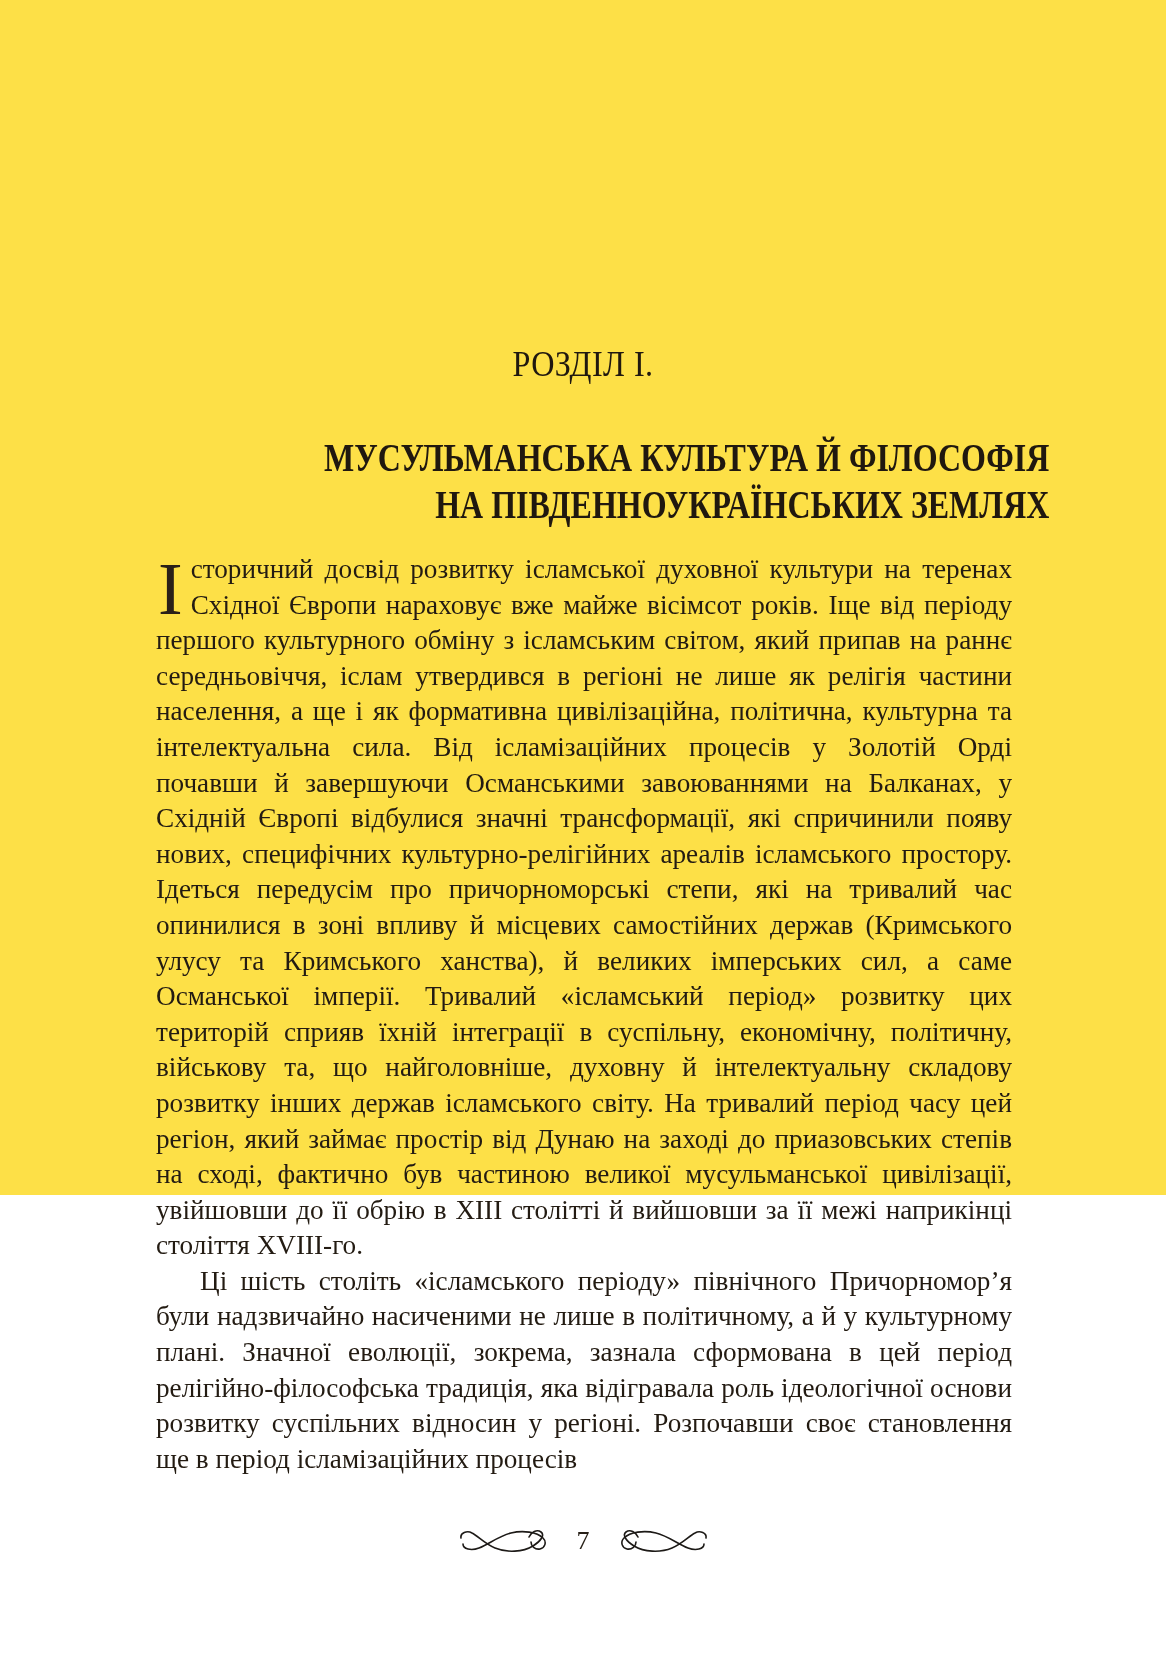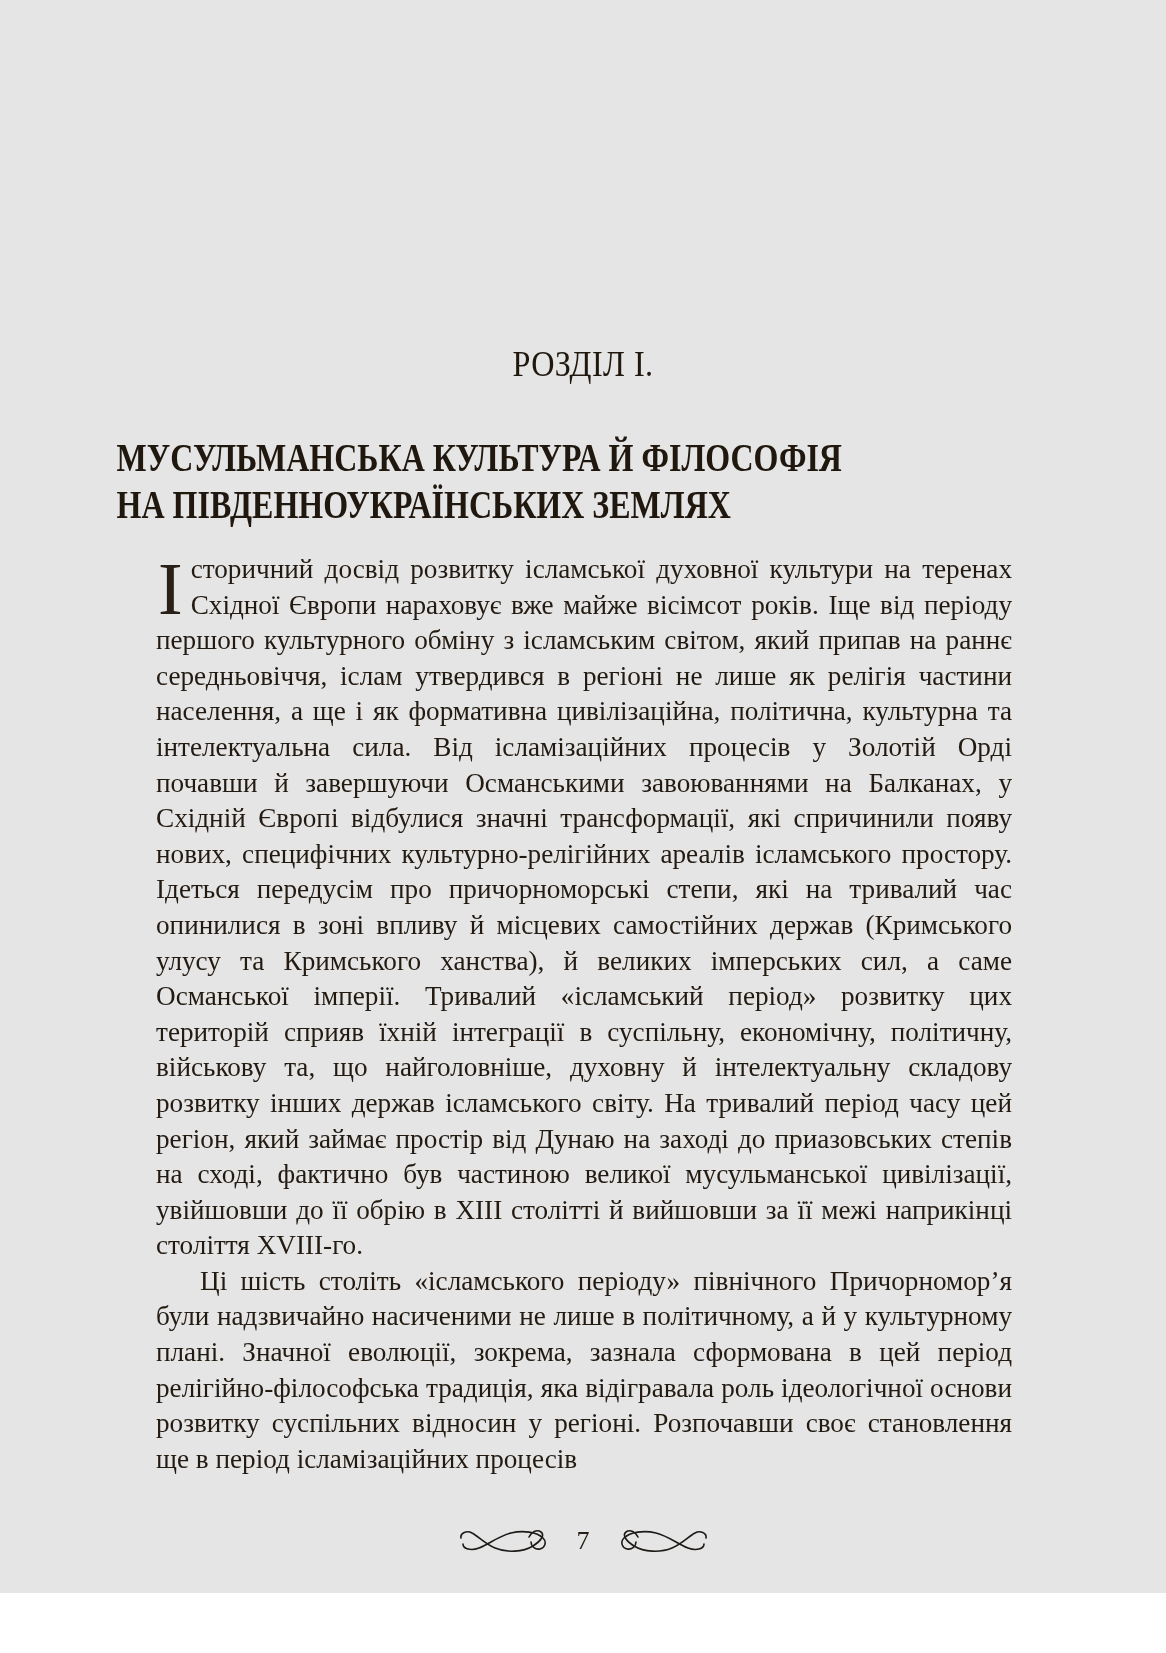--- a/index.html
+++ b/index.html
@@ -14,22 +14,22 @@
     font-family: "Liberation Serif", "DejaVu Serif", serif;
     color: #241c14;
     overflow: hidden;
   }
 
   .page {
     position: absolute;
     left: 0;
     top: 0;
     width: 1166px;
-    height: 1593px;
-    background: #e5e5e5;
+    height: 1195px;
+    background: #fde047;
   }
 
   
   .chapter-label {
     position: absolute;
     left: 0;
     top: 344px;
     width: 1166px;
     text-align: center;
     font-size: 35px;
@@ -41,21 +41,21 @@
     transform: scaleX(0.92);
     transform-origin: 50% 50%;
   }
 
   
   .title-block {
     position: absolute;
     left: 0;
     top: 434px;
     width: 1166px;
-    text-align: left;
+    text-align: right;
     color: #20180f;
   }
   .title-line {
     font-size: 40px;
     line-height: 47px;
     font-weight: 700;
     letter-spacing: 0px;
     transform: scaleX(0.80);
     transform-origin: 50% 50%;
     white-space: nowrap;

